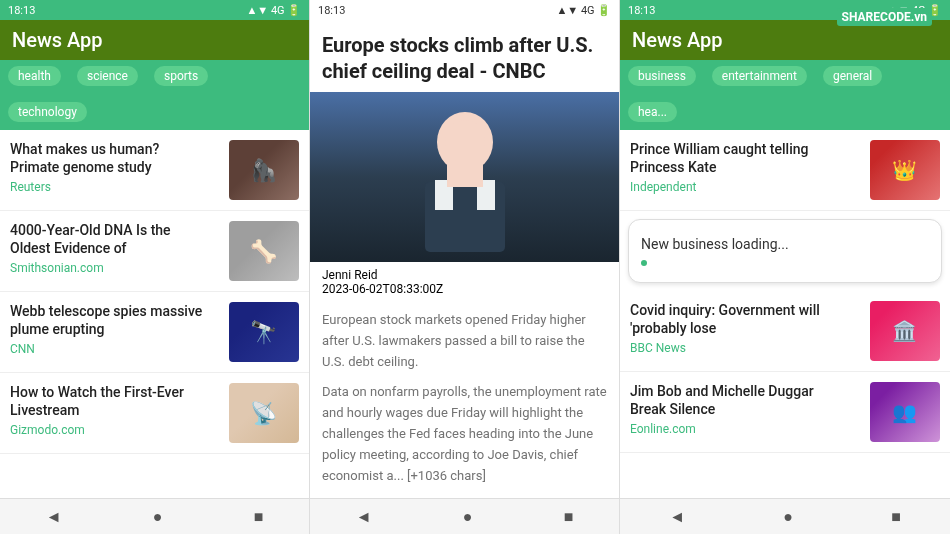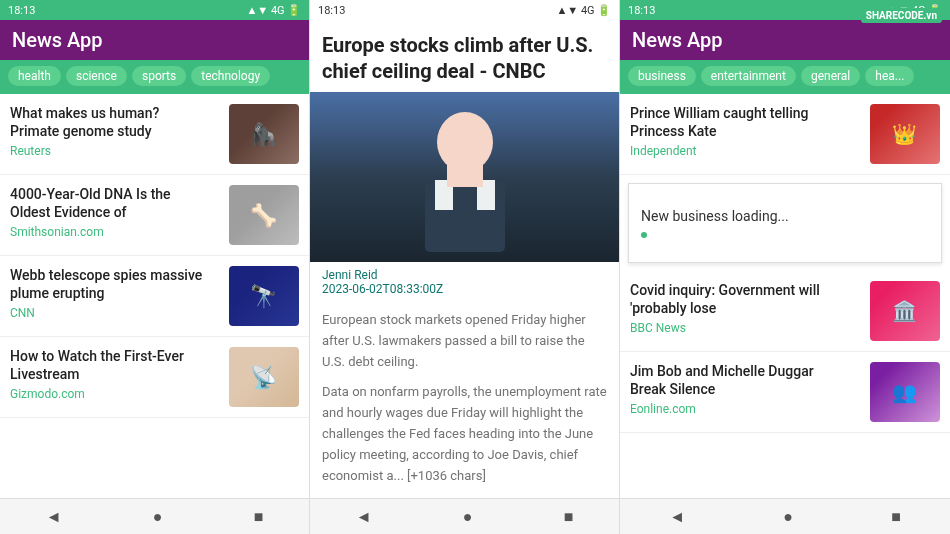--- a/index.html
+++ b/index.html
@@ -58,34 +58,34 @@
       font-size: 11px;
       padding: 3px 8px;
       display: flex;
       justify-content: space-between;
       align-items: center;
       min-height: 20px;
     }
 
     
     .app-header {
-      background: #701a75;
+      background: #4d7c0f;
       padding: 8px 12px;
       color: white;
       font-size: 20px;
       font-weight: 500;
     }
 
     
     .category-row {
       background: #3dbb7e;
       padding: 6px 8px 8px 8px;
       display: flex;
       flex-wrap: wrap;
-      gap: 5px;
+      gap: 16px;
     }
 
     .category-pill {
       background: #5bcf8e;
       color: white;
       border-radius: 16px;
       padding: 3px 10px;
       font-size: 12px;
       cursor: pointer;
     }
@@ -160,21 +160,21 @@
       width: 100%;
       height: 170px;
       background: #b0bec5;
       overflow: hidden;
       position: relative;
     }
 
     .article-meta {
       padding: 6px 12px;
       font-size: 12px;
-      color: #0f766e;
+      color: #000000;
     }
 
     .article-body {
       padding: 8px 12px;
       font-size: 13px;
       color: #737373;
       line-height: 1.6;
       overflow-y: auto;
       flex: 1;
     }
@@ -260,45 +260,45 @@
       align-items: center;
       justify-content: center;
       font-size: 20px;
     }
 
     
     .loading-dialog {
       margin: 8px 8px;
       background: white;
       border: 1px solid #ddd;
-      border-radius: 0;
-      padding: 24px 12px;
+      border-radius: 12px;
+      padding: 16px 12px;
       box-shadow: 0 2px 4px rgba(0,0,0,0.1);
     }
 
     .loading-text {
       font-size: 14px;
       color: #333;
       margin-bottom: 8px;
     }
 
     .loading-dot {
       width: 6px;
       height: 6px;
       background: #3dbb7e;
       border-radius: 50%;
     }
 
     .sharecode-logo {
       position: absolute;
       top: 8px;
-      right: 8px;
+      right: 18px;
       background: #3dbb7e;
       color: white;
-      font-size: 10px;
+      font-size: 12px;
       padding: 2px 5px;
       border-radius: 3px;
       font-weight: bold;
     }
   </style>
 </head>
 <body>
 
 <div class="panel panel-left">
   <div class="status-bar">

